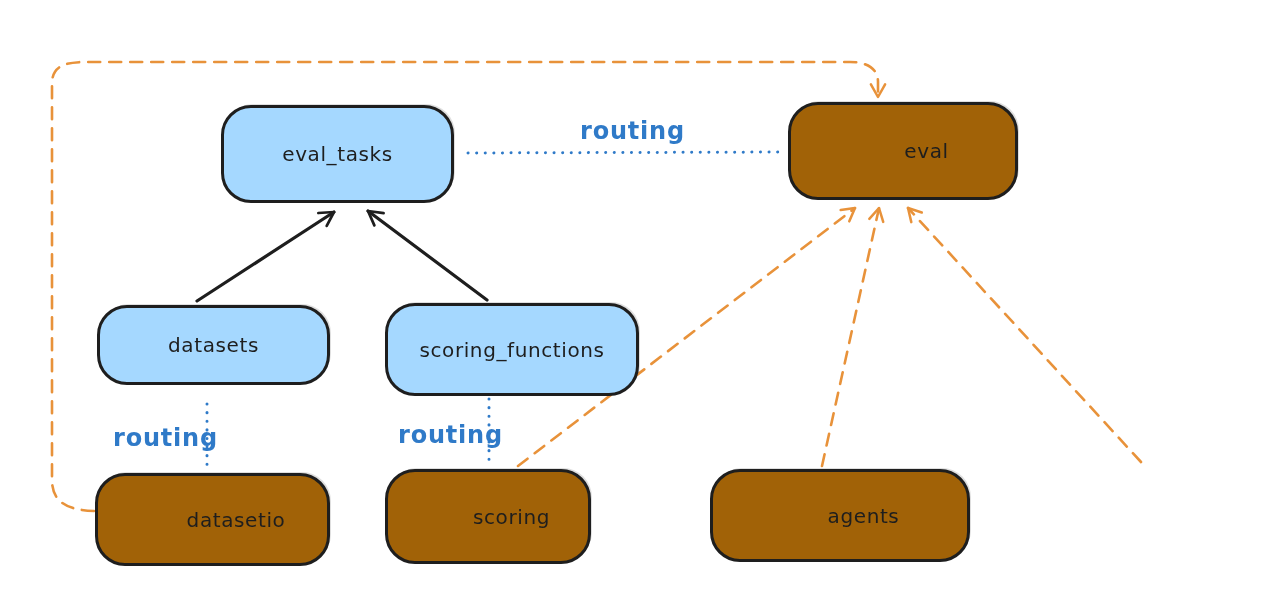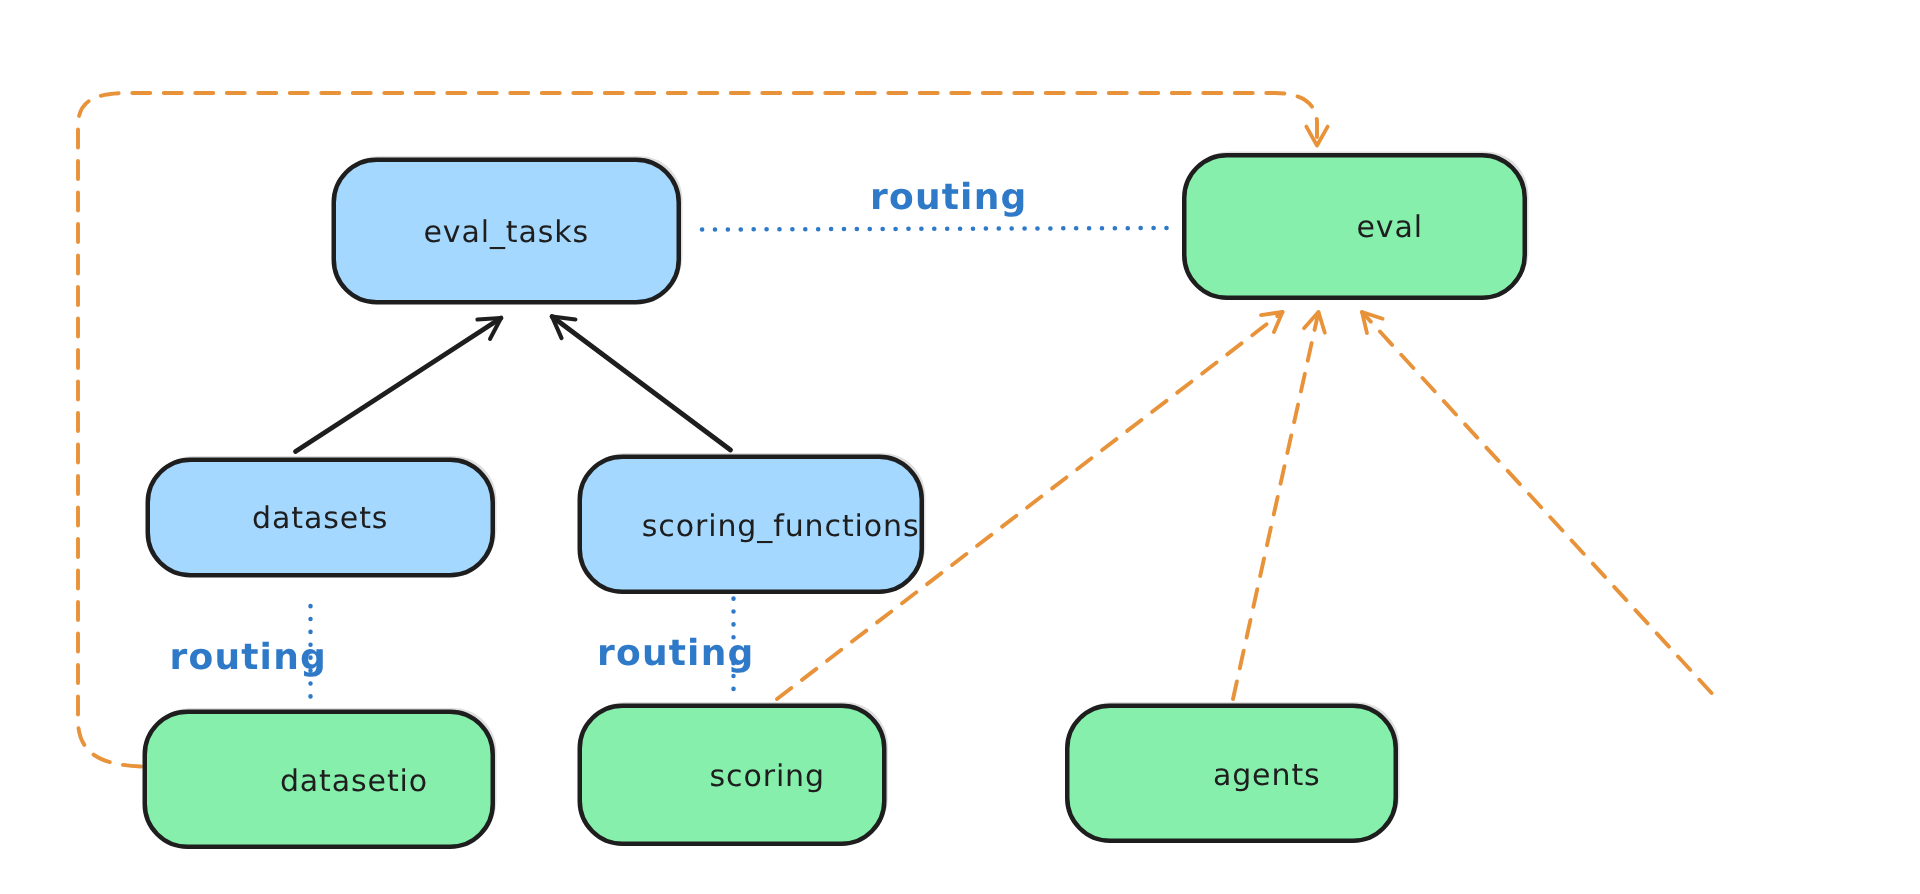--- a/index.html
+++ b/index.html
@@ -29,21 +29,21 @@
     border-radius: 30px;
     display: flex;
     align-items: center;
     justify-content: center;
     font-size: 20px;
     letter-spacing: 0.6px;
     color: #1e1e1e;
     box-shadow: 2px -2px 0 -1px rgba(140,140,140,0.28);
   }
   .node.blue  { background: #a5d8ff; }
-  .node.green { background: #86efac; padding-left: 47px; }
+  .node.green { background: #a16207; padding-left: 47px; }
   .edge-label {
     position: absolute;
     color: #2f7ac8;
     font-size: 24px;
     font-weight: 600;
     letter-spacing: 0.8px;
     white-space: nowrap;
   }
 </style>
 </head>
@@ -79,33 +79,33 @@
   </div>
 
   <div class="node green" style="left:788px; top:102px; width:230px; height:98px;">
     <span>eval</span>
   </div>
 
   <div class="node blue" style="left:97px; top:305px; width:233px; height:80px;">
     <span>datasets</span>
   </div>
 
-  <div class="node blue" style="left:385px; top:303px; width:231px; height:93px;justify-content:flex-end;">
+  <div class="node blue" style="left:385px; top:303px; width:254px; height:93px;">
     <span>scoring_functions</span>
   </div>
 
   <div class="node green" style="left:95px; top:473px; width:235px; height:93px;text-align:center;">
     <span>datasetio</span>
   </div>
 
   <div class="node green" style="left:385px; top:469px; width:206px; height:95px;">
     <span>scoring</span>
   </div>
 
-  <div class="node green" style="left:710px; top:469px; width:222px; height:93px;">
+  <div class="node green" style="left:710px; top:469px; width:260px; height:93px;">
     <span>agents</span>
   </div>
 
 
   <div class="edge-label" style="left:580px; top:117px;">routing</div>
 
   <div class="edge-label" style="left:113px; top:424px;">routing</div>
 
   <div class="edge-label" style="left:398px; top:421px;">routing</div>
 

